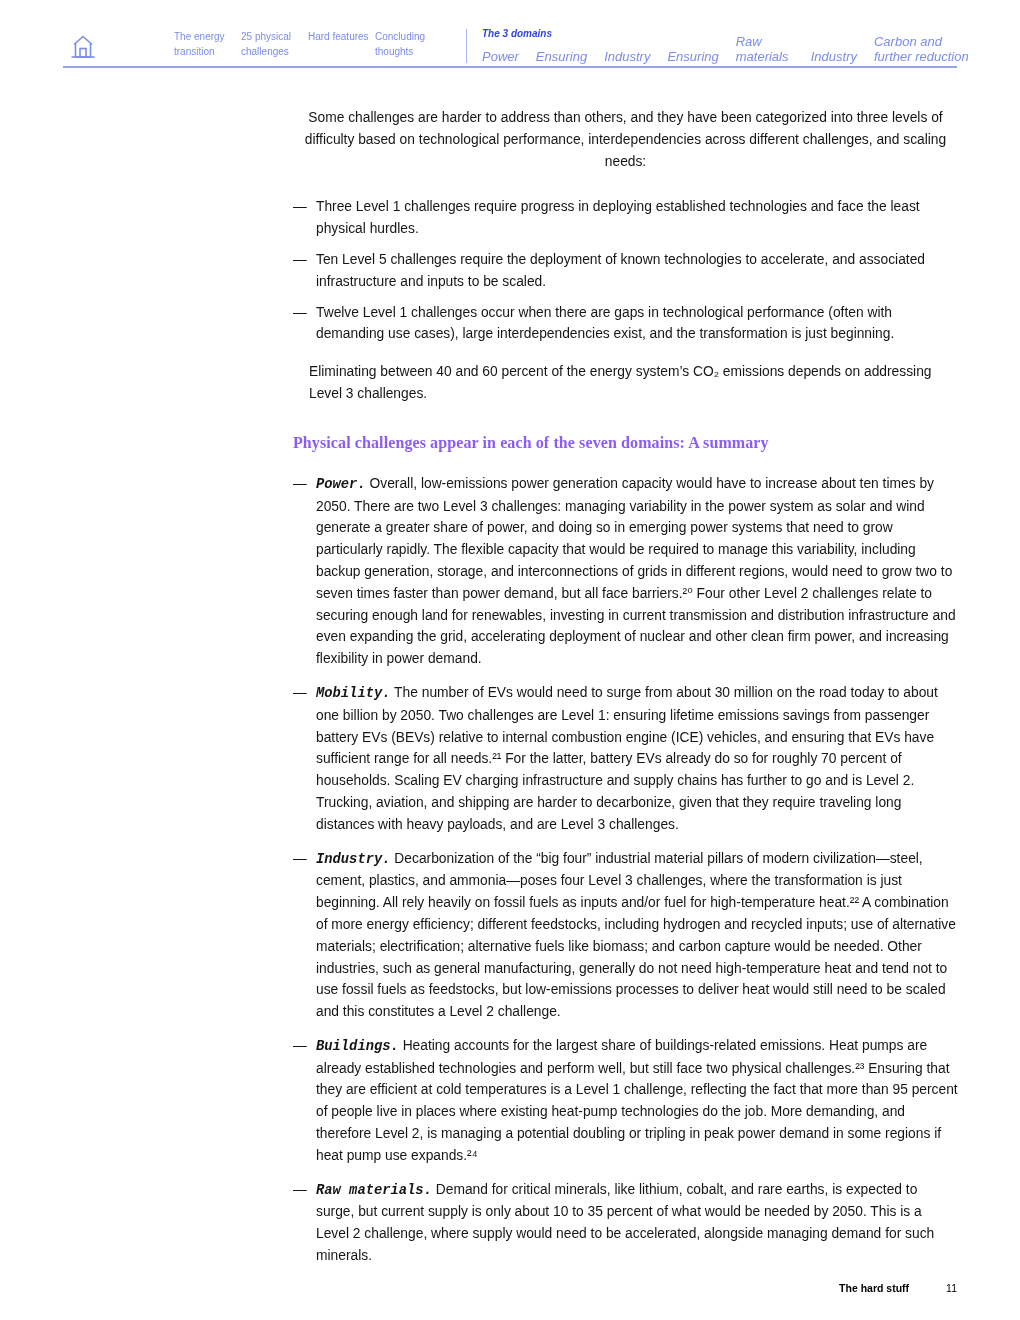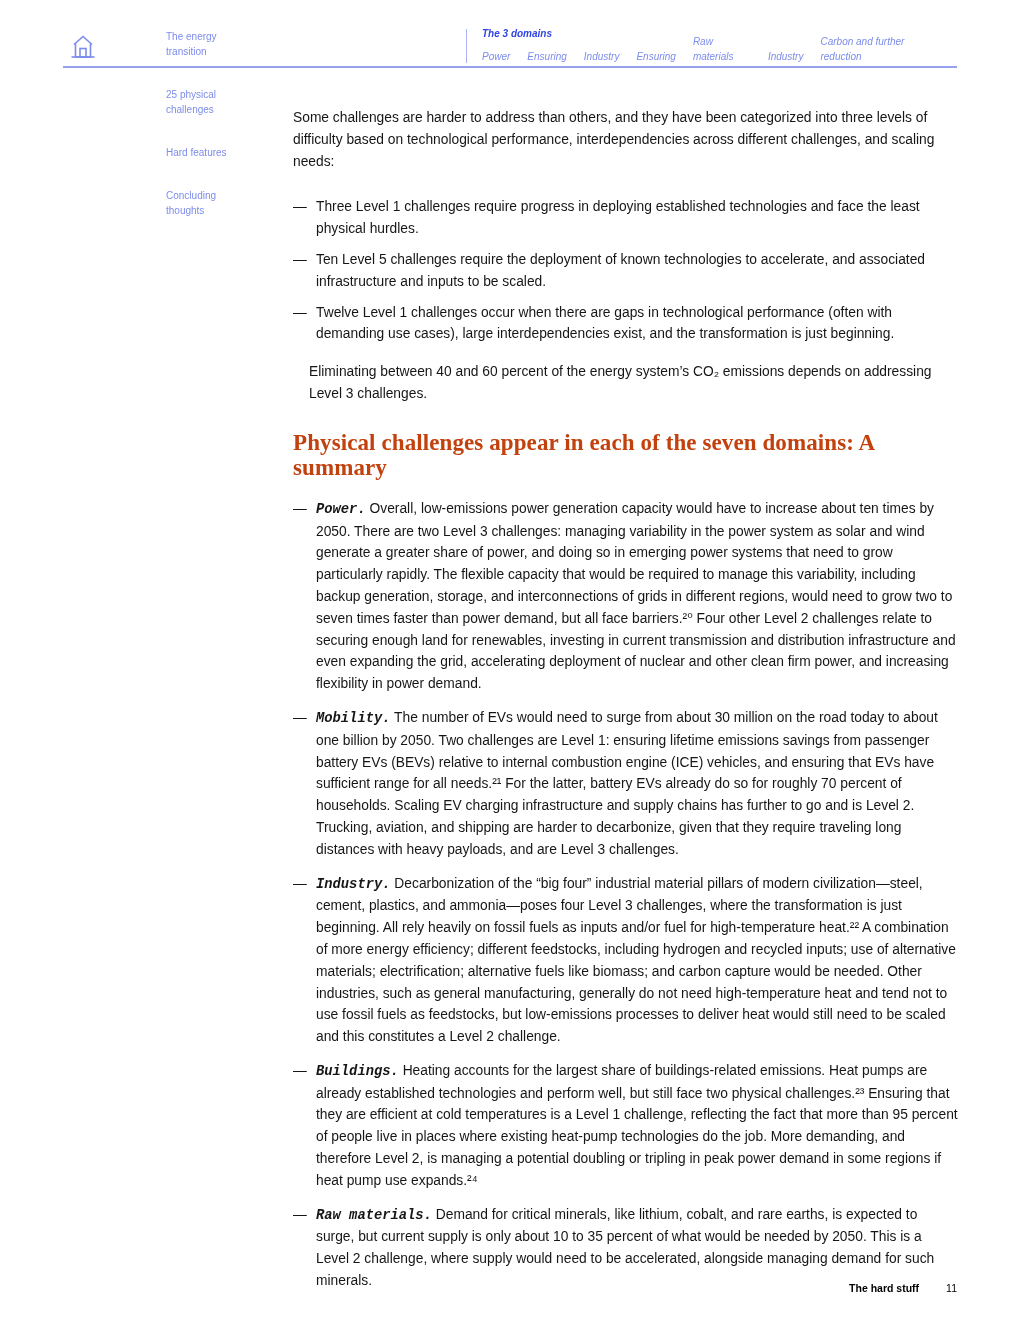--- a/index.html
+++ b/index.html
@@ -10,60 +10,60 @@
   }
   .page { position:absolute; inset:0; }
 
   
   .topnav { position:absolute; top:25px; left:63px; width:894px; height:42px; }
   .home {
     position:absolute; left:6px; top:8px; width:28px; height:28px;
     color:#7c8ceb; cursor:pointer;
   }
   .home svg { width:100%; height:100%; display:block; }
-  .navlinks { position:absolute; left:103px; top:4px; display:flex; gap:28px;flex-direction:column; }
+  .navlinks { position:absolute; left:111px; top:4px; display:flex; gap:3px; }
   .navlink {
     width:64px; font-size:10px; line-height:15px; color:#7c8ceb;
     text-decoration:none; cursor:pointer;
   }
   .navdivider { position:absolute; left:403px; top:4px; width:1px; height:34px; background:#aab4f2; }
   .domains { position:absolute; left:419px; top:0; width:475px; height:42px; }
   .domains-title {
     position:absolute; left:0; top:2px; font-size:10px; line-height:14px;
     font-style:italic; font-weight:bold; color:#2f45e4;
   }
   .domain-links { position:absolute; left:0; bottom:3px; display:flex; gap:17px; align-items:flex-end; }
   .domain-link {
-    font-size:10px; line-height:15px; font-style:italic; color:#7c8ceb;
+    font-size:13px; line-height:15px; font-style:italic; color:#7c8ceb;
     text-decoration:none; cursor:pointer; display:block;
   }
   .w58 { width:58px; }
   .w97 { width:97px; }
   .rule { position:absolute; top:66px; left:63px; width:894px; height:2px; background:#96a2ee; }
 
   
   .content { position:absolute; left:293px; top:107px; width:665px; font-size:13.8px; line-height:21.8px; }
-  .para { margin:0 0 24px 0; }
+  .para { margin:0 0 24px 0;text-align:center; }
   .para-tight { margin:16px; }
   .blist { display:flex; flex-direction:column; gap:9px; margin:0 0 14px 0; }
   .domainlist { gap:12px; margin:0; }
   .bullet { display:flex; }
   .marker { width:23px; flex:none; }
   .btext { flex:1; }
   .lead { font-style:italic; font-weight:bold;font-family:Liberation Mono, monospace; }
   h2.section-heading {
     font-family:"Liberation Serif","DejaVu Serif",serif; font-weight:bold;
-    font-size:23px; line-height:25px; color:#c2410c; margin:25px 0 18px 0;
+    font-size:16px; line-height:25px; color:#8b5cf6; margin:25px 0 18px 0;
     letter-spacing:0.1px;
   }
 
   
   .footer {
     position:absolute; top:1281px; left:63px; width:894px;
-    display:flex; justify-content:flex-end; align-items:baseline; gap:27px;
+    display:flex; justify-content:flex-end; align-items:baseline; gap:37px;
     font-size:10.5px; line-height:14px; color:#000;
   }
   .ftitle { font-weight:bold; }
 </style>
 </head>
 <body>
 
 <div class="page">
 
   <div class="topnav">

